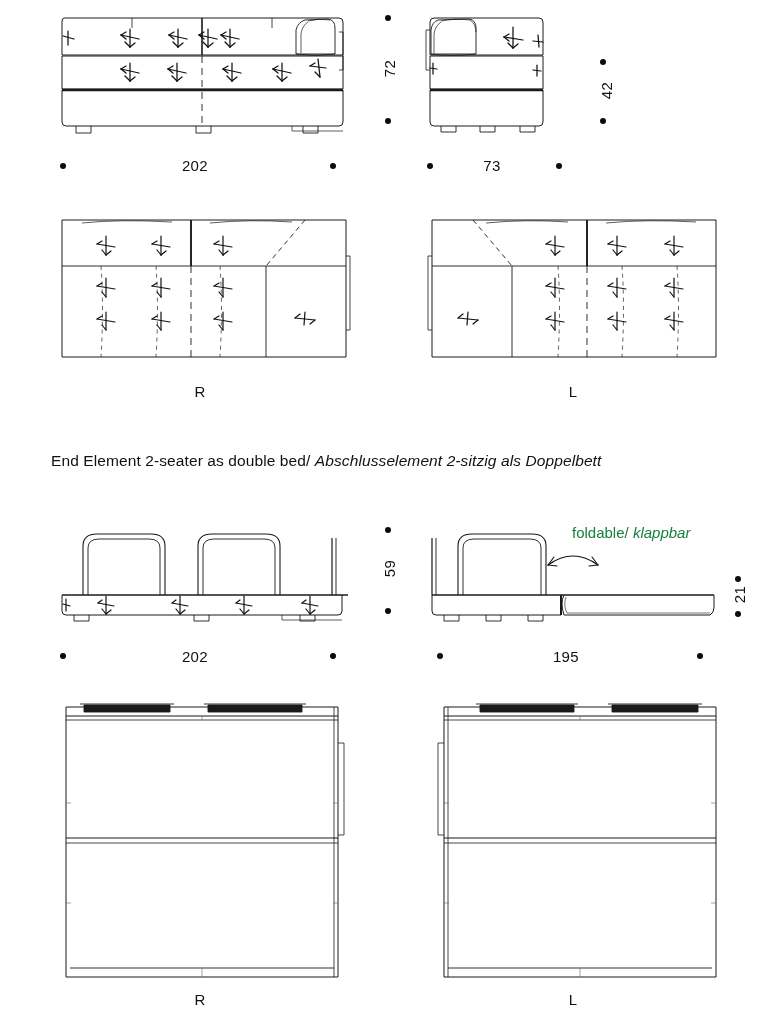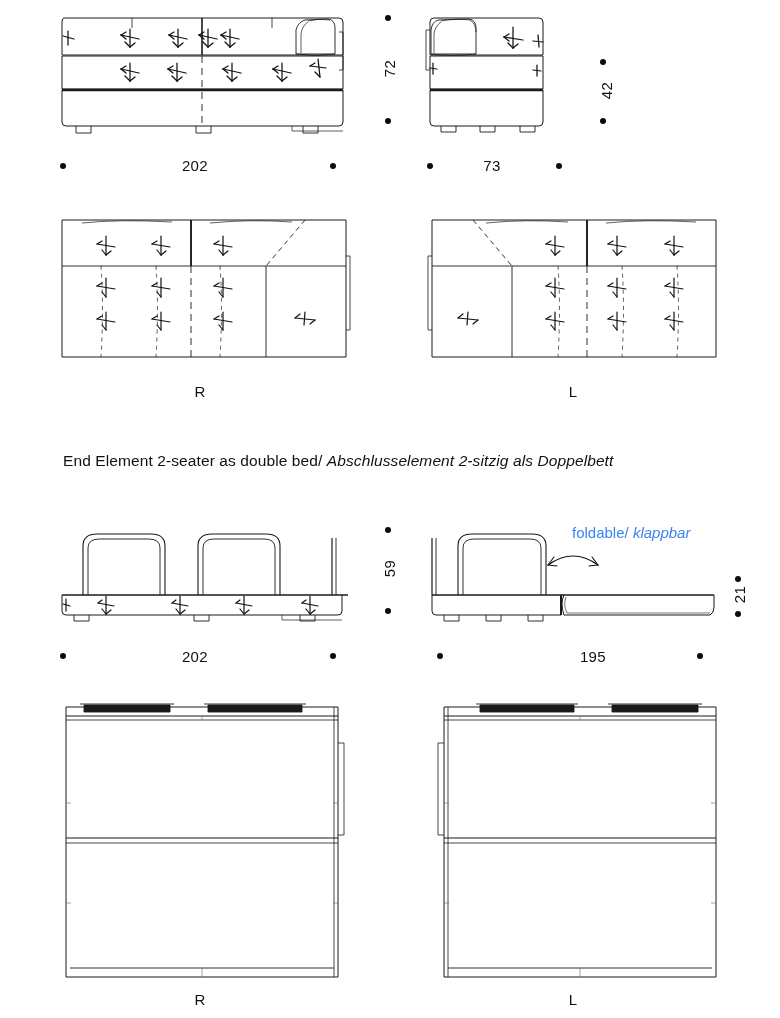--- a/index.html
+++ b/index.html
@@ -47,21 +47,21 @@
     color:#111;
     white-space:nowrap;
     letter-spacing:.1px;
   }
   .section-caption .de{font-style:italic;}
 
   
   .annot{
     position:absolute;
     font-size:15px;
-    color:#3b82f6;
+    color:#15803d;
     white-space:nowrap;
   }
   .annot .de{font-style:italic;}
 </style>
 </head>
 <body>
 
 <div class="sheet">
 
   <div class="abs" style="left:60px;top:8px;">
@@ -416,21 +416,21 @@
           <path d="M-10 0 L10 2"></path>
             <path d="M0 -6 L-1 7"></path>
           <path d="M10 2 L5 6"></path>
             <path d="M-10 0 L-5 -4"></path>
         </g>
       </g>
     </svg>
   </div>
   <div class="view-caption" style="left:553px;top:383px;width:40px;text-align:center;">L</div>
 
-  <div class="section-caption" style="left:63px;top:452px;text-align:center;">
+  <div class="section-caption" style="left:51px;top:452px;text-align:center;">
     <span>End Element 2-seater as double bed/</span>
     <span class="de">Abschlusselement 2-sitzig als Doppelbett</span>
   </div>
 
   <div class="abs" style="left:60px;top:525px;">
     <svg width="290" height="95" viewBox="0 0 290 95">
       <g fill="none" stroke="#1a1a1a" stroke-width="1" stroke-linejoin="round">
 
         <path d="M23 70 L23 21 Q23 9 37 9 L91 9 Q105 9 105 21 L105 70" stroke-width="1.1"></path>
         <path d="M28 70 L28 23 Q28 14 39 14 L89 14 Q100 14 100 23 L100 70" stroke-width="0.9"></path>
@@ -533,21 +533,21 @@
     <span>foldable/</span>
     <span class="de">klappbar</span>
   </div>
 
   <div class="dim-dot" style="left:735px;top:576px;"></div>
   <div class="dim-dot" style="left:735px;top:611px;"></div>
   <div class="dim-label vert" style="left:728px;top:586px;width:22px;text-align:center;">21</div>
 
   <div class="dim-dot" style="left:437px;top:653px;"></div>
   <div class="dim-dot" style="left:697px;top:653px;"></div>
-  <div class="dim-label" style="left:563px;top:648px;width:60px;text-align:center;">195</div>
+  <div class="dim-label" style="left:536px;top:648px;width:60px;text-align:center;">195</div>
 
   <div class="abs" style="left:62px;top:703px;">
     <svg width="286" height="278" viewBox="0 0 286 278">
       <g fill="none" stroke="#1a1a1a" stroke-width="1" stroke-linejoin="round">
 
         <path d="M4 4 L276 4 L276 274 L4 274 Z"></path>
 
         <path d="M22 2 L108 2 L108 9 L22 9 Z" stroke-width="0.9" fill="#1a1a1a"></path>
         <path d="M18 1 L112 1" stroke-width="0.9"></path>
         <path d="M146 2 L240 2 L240 9 L146 9 Z" stroke-width="0.9" fill="#1a1a1a"></path>

